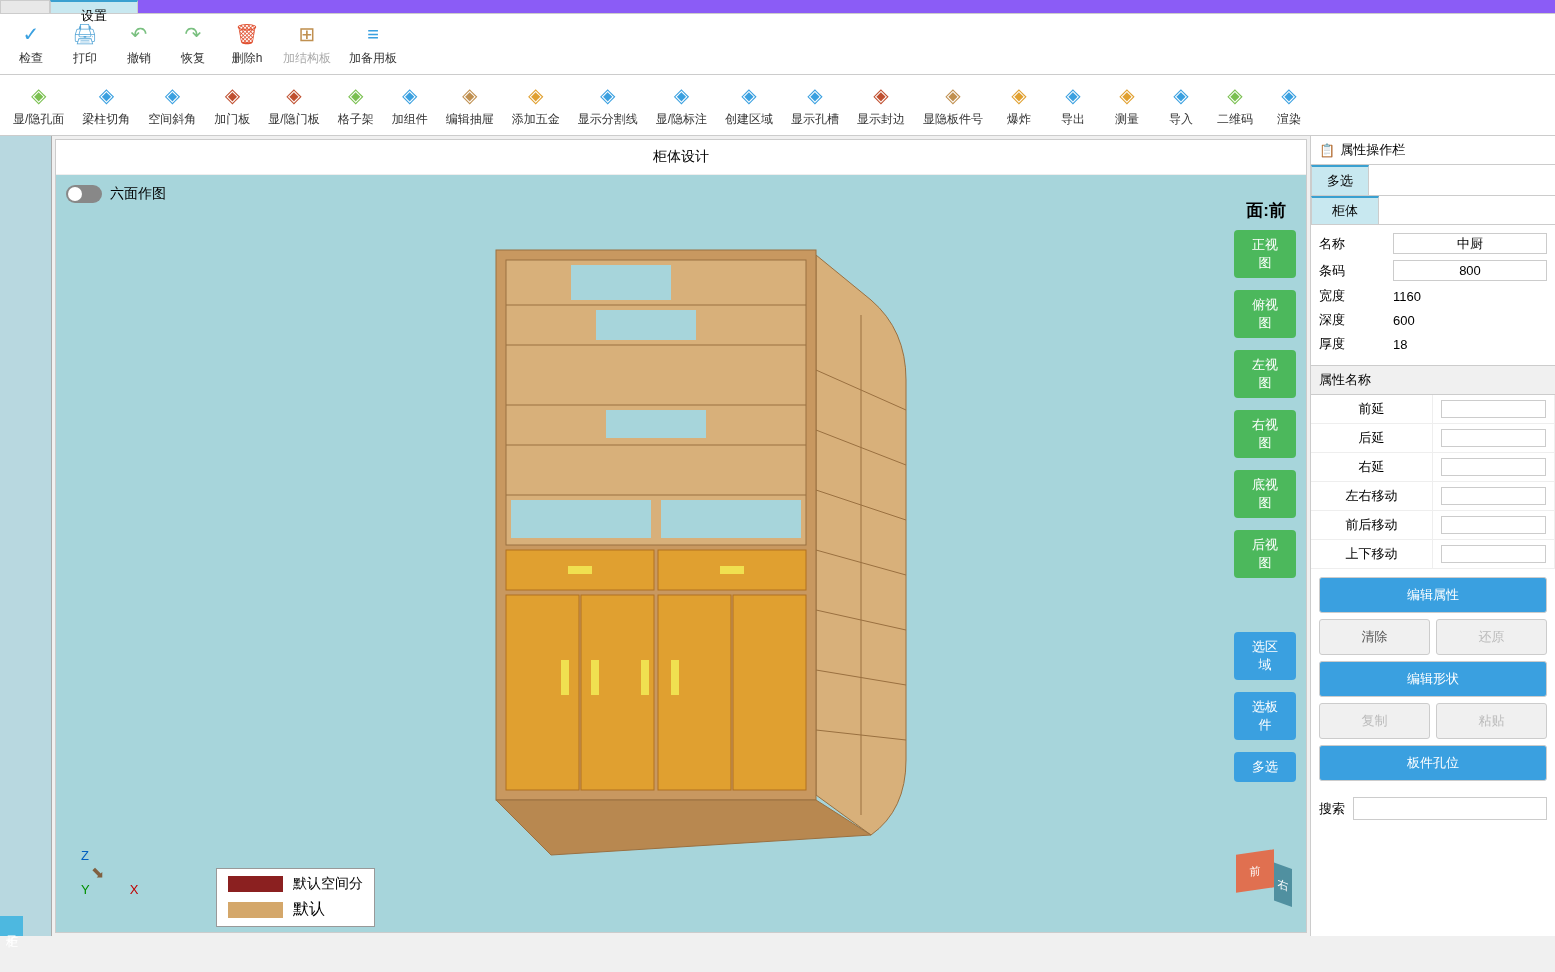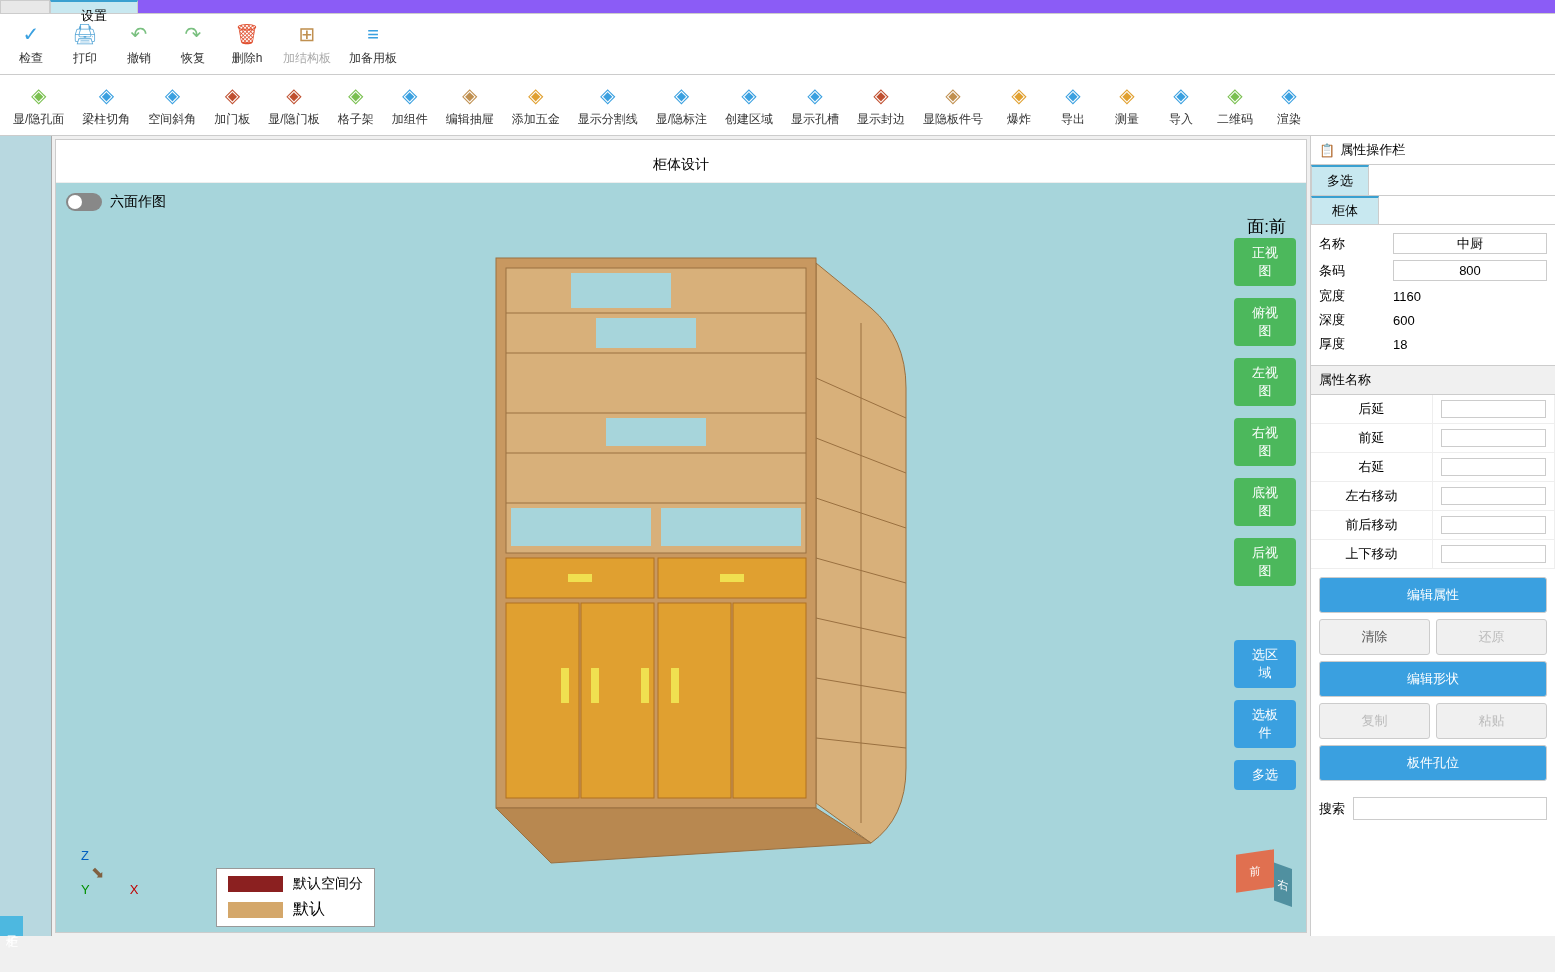--- a/index.html
+++ b/index.html
@@ -15,26 +15,26 @@
 .tool-btn { display: flex; flex-direction: column; align-items: center; justify-content: flex-end; padding: 2px 8px; cursor: pointer; min-width: 52px; }
 .tool-icon { width: 30px; height: 26px; display: flex; align-items: center; justify-content: center; font-size: 20px; }
 .tool-label { font-size: 12px; color: #333; margin-top: 3px; white-space: nowrap; }
 .tool-label.disabled { color: #aaa; }
 
 .main-area { display: flex; height: calc(100% - 172px); }
 .left-sidebar { width: 52px; background: #b8d8e0; border-right: 1px solid #aaa; position: relative; }
 .left-tab { position: absolute; bottom: 0; left: 0; background: #4db8e0; color: #fff; padding: 10px 3px; font-size: 12px; writing-mode: vertical-rl; }
 
 .viewport-container { flex: 1; display: flex; flex-direction: column; margin: 3px; border: 1px solid #ccc; background: #fff; }
-.viewport-title { text-align: center; padding: 8px; font-size: 14px; background: #fff; border-bottom: 1px solid #eee; margin-top: 8px; }
+.viewport-title { text-align: center; padding: 8px; font-size: 14px; background: #fff; border-bottom: 1px solid #eee; }
 .viewport { flex: 1; background: #a7d5db; position: relative; overflow: hidden; }
 .toggle-wrap { position: absolute; top: 10px; left: 10px; display: flex; align-items: center; gap: 8px; }
 .toggle-switch { width: 36px; height: 18px; background: #888; border-radius: 10px; position: relative; cursor: pointer; }
 .toggle-knob { width: 14px; height: 14px; background: #fff; border-radius: 50%; position: absolute; top: 2px; left: 2px; }
-.face-label { position: absolute; top: 32px; right: 20px; font-size: 17px; font-weight: normal; }
+.face-label { position: absolute; top: 24px; right: 20px; font-size: 17px; font-weight: bold; }
 
 .view-buttons { position: absolute; right: 10px; top: 55px; display: flex; flex-direction: column; gap: 12px; }
 .view-btn { background: #4cb85c; color: #fff; border: none; padding: 6px 12px; border-radius: 4px; font-size: 13px; cursor: pointer; width: 62px; }
 .view-btn.blue { background: #3aa0e0; }
 
 .axis-gizmo { position: absolute; bottom: 35px; left: 25px; font-size: 13px; }
 .axis-gizmo .z { color: #0060c0; }
 .axis-gizmo .y { color: #009000; }
 .axis-gizmo .x { color: #c00000; }
 
@@ -343,25 +343,25 @@
       </div>
       <div class="prop-row">
         <span class="prop-label">厚度</span>
         <span class="prop-value">18</span>
       </div>
     </div>
 
     <div class="attr-header">属性名称</div>
     <div id="attrs">
         <div class="attr-row">
+          <div class="attr-cell">前延</div>
+          <div class="attr-cell"><input style=""></div>
+        </div>
+        <div class="attr-row">
           <div class="attr-cell">后延</div>
-          <div class="attr-cell"><input style=""></div>
-        </div>
-        <div class="attr-row">
-          <div class="attr-cell">前延</div>
           <div class="attr-cell"><input style=""></div>
         </div>
         <div class="attr-row">
           <div class="attr-cell">右延</div>
           <div class="attr-cell"><input style=""></div>
         </div>
         <div class="attr-row">
           <div class="attr-cell">左右移动</div>
           <div class="attr-cell"><input style=""></div>
         </div>

